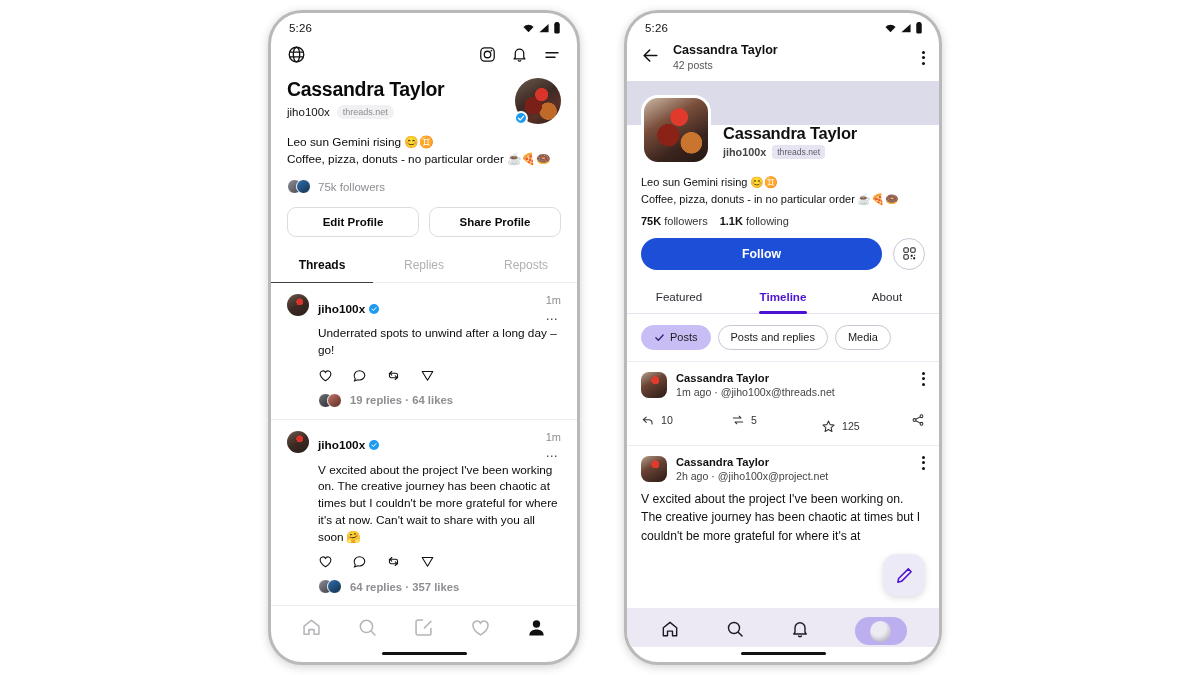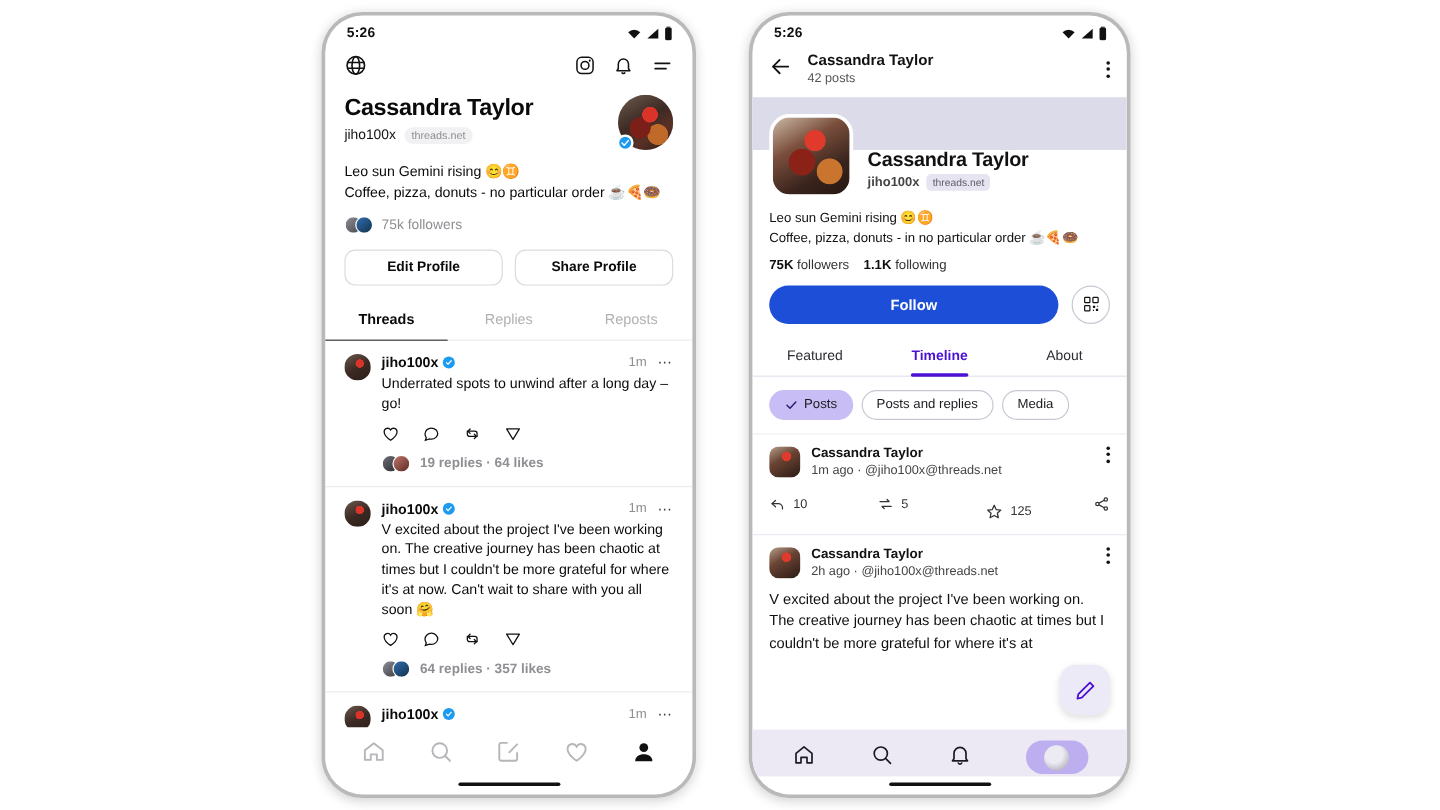--- a/index.html
+++ b/index.html
@@ -17,21 +17,21 @@
   #phone-right { left:624px; width:318px; }
   .screen {
     width:100%; height:100%; border-radius:31px; overflow:hidden;
     background:#fff; position:relative;
     display:flex; flex-direction:column;
   }
 
   
   .statusbar { display:flex; align-items:center; justify-content:space-between;
     padding:8px 16px 4px 18px; height:26px; flex:0 0 auto; }
-  .statusbar .clock { font-size:11.5px; font-weight:700; color:#111; letter-spacing:.2px; }
+  .statusbar .clock { font-size:11.5px; font-weight:400; color:#111; letter-spacing:.2px; }
   .sysicons { display:flex; align-items:center; gap:3px; }
   .sysicons svg { display:block; }
 
   
   .l-topbar { display:flex; align-items:center; justify-content:space-between; padding:6px 16px 4px; }
   .l-topbar .right { display:flex; align-items:center; gap:15px; }
   .l-name-row { display:flex; align-items:flex-start; justify-content:space-between; padding:6px 16px 0; }
   .l-name { font-size:19.5px; font-weight:700; color:#0a0a0a; letter-spacing:-.3px; line-height:1.15; }
   .l-handle-row { display:flex; align-items:center; gap:7px; margin-top:5px; }
   .l-handle { font-size:11.5px; color:#111; }
@@ -68,21 +68,21 @@
     background:
       radial-gradient(circle at 58% 36%, #d9332a 0 18%, transparent 19%),
       linear-gradient(150deg,#6d5b4e 0%,#3c2a24 50%,#2a1d18 100%); }
   .p-body { flex:1; min-width:0; }
   .p-meta { display:flex; align-items:center; justify-content:space-between; }
   .p-user { display:flex; align-items:center; gap:4px; }
   .p-name { font-size:11.8px; font-weight:700; color:#0a0a0a; }
   .mini-verified { width:10px; height:10px; border-radius:50%; background:#1d9bf0;
     display:flex; align-items:center; justify-content:center; }
   .mini-verified svg { width:6px; height:6px; }
-  .p-right { display:flex; align-items:center; gap:9px; }
+  .p-right { display:flex; align-items:flex-start; gap:9px;flex-direction:column; }
   .p-time { font-size:11px; color:#8e8e93; }
   .dots { letter-spacing:1px; color:#3d3d3d; font-size:12px; line-height:8px; }
   .p-text { font-size:11.8px; line-height:1.42; color:#0a0a0a; margin-top:2px; }
   .p-actions { display:flex; gap:19px; margin-top:9px; }
   .p-actions svg { display:block; }
   .p-stats { display:flex; align-items:center; gap:8px; padding:10px 0 11px;font-weight:bold; }
   .p-stats-text { font-size:11.3px; color:#8e8e93; }
 
   .l-bottomnav { display:flex; align-items:center; justify-content:space-around;
     padding:10px 12px 4px; flex:0 0 auto; }
@@ -553,21 +553,21 @@
               </svg>
           </span>
         </div>
       </div>
 
       <div class="r-post">
         <div class="r-post-head">
           <div class="r-p-avatar"></div>
           <div style="flex:1">
             <div class="r-p-name">Cassandra Taylor</div>
-            <div class="r-p-meta">2h ago · @jiho100x@threads.net</div>
+            <div class="r-p-meta">2h ago · @jiho100x@project.net</div>
           </div>
           <span class="r-kebab">
               <i></i>
               <i></i>
               <i></i>
             </span>
         </div>
         <div class="r-p-text">V excited about the project I've been working on. The creative journey has been chaotic at times but I couldn't be more grateful for where it's at</div>
       </div>
 

